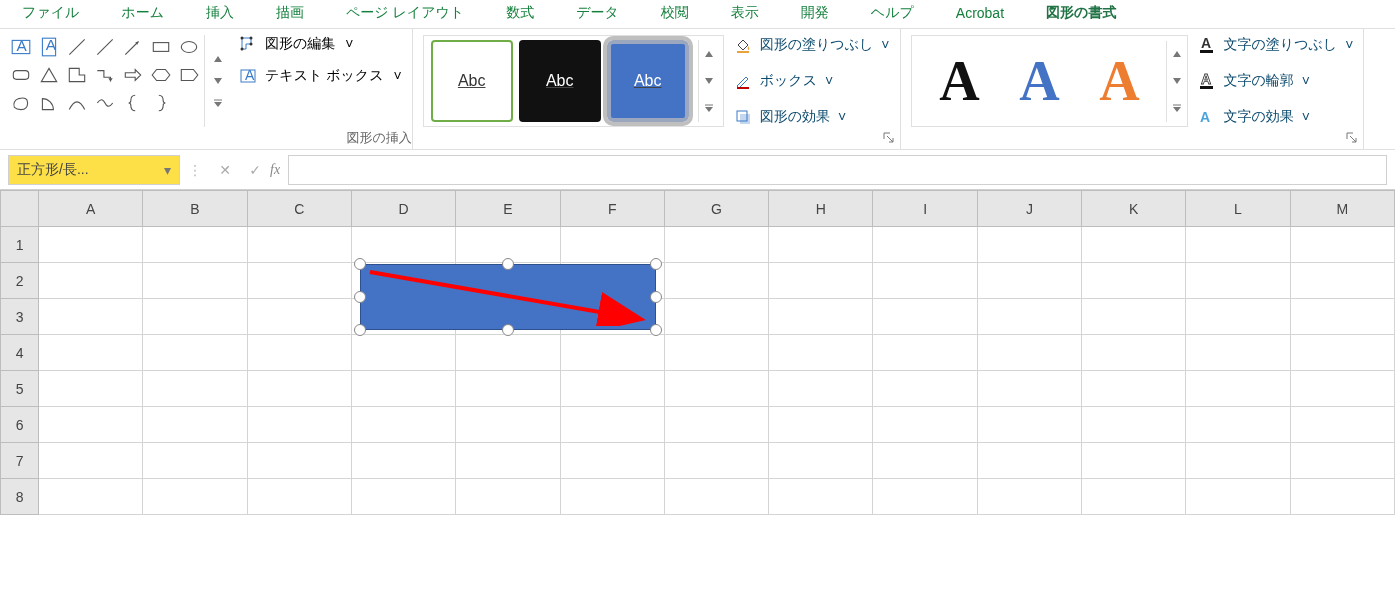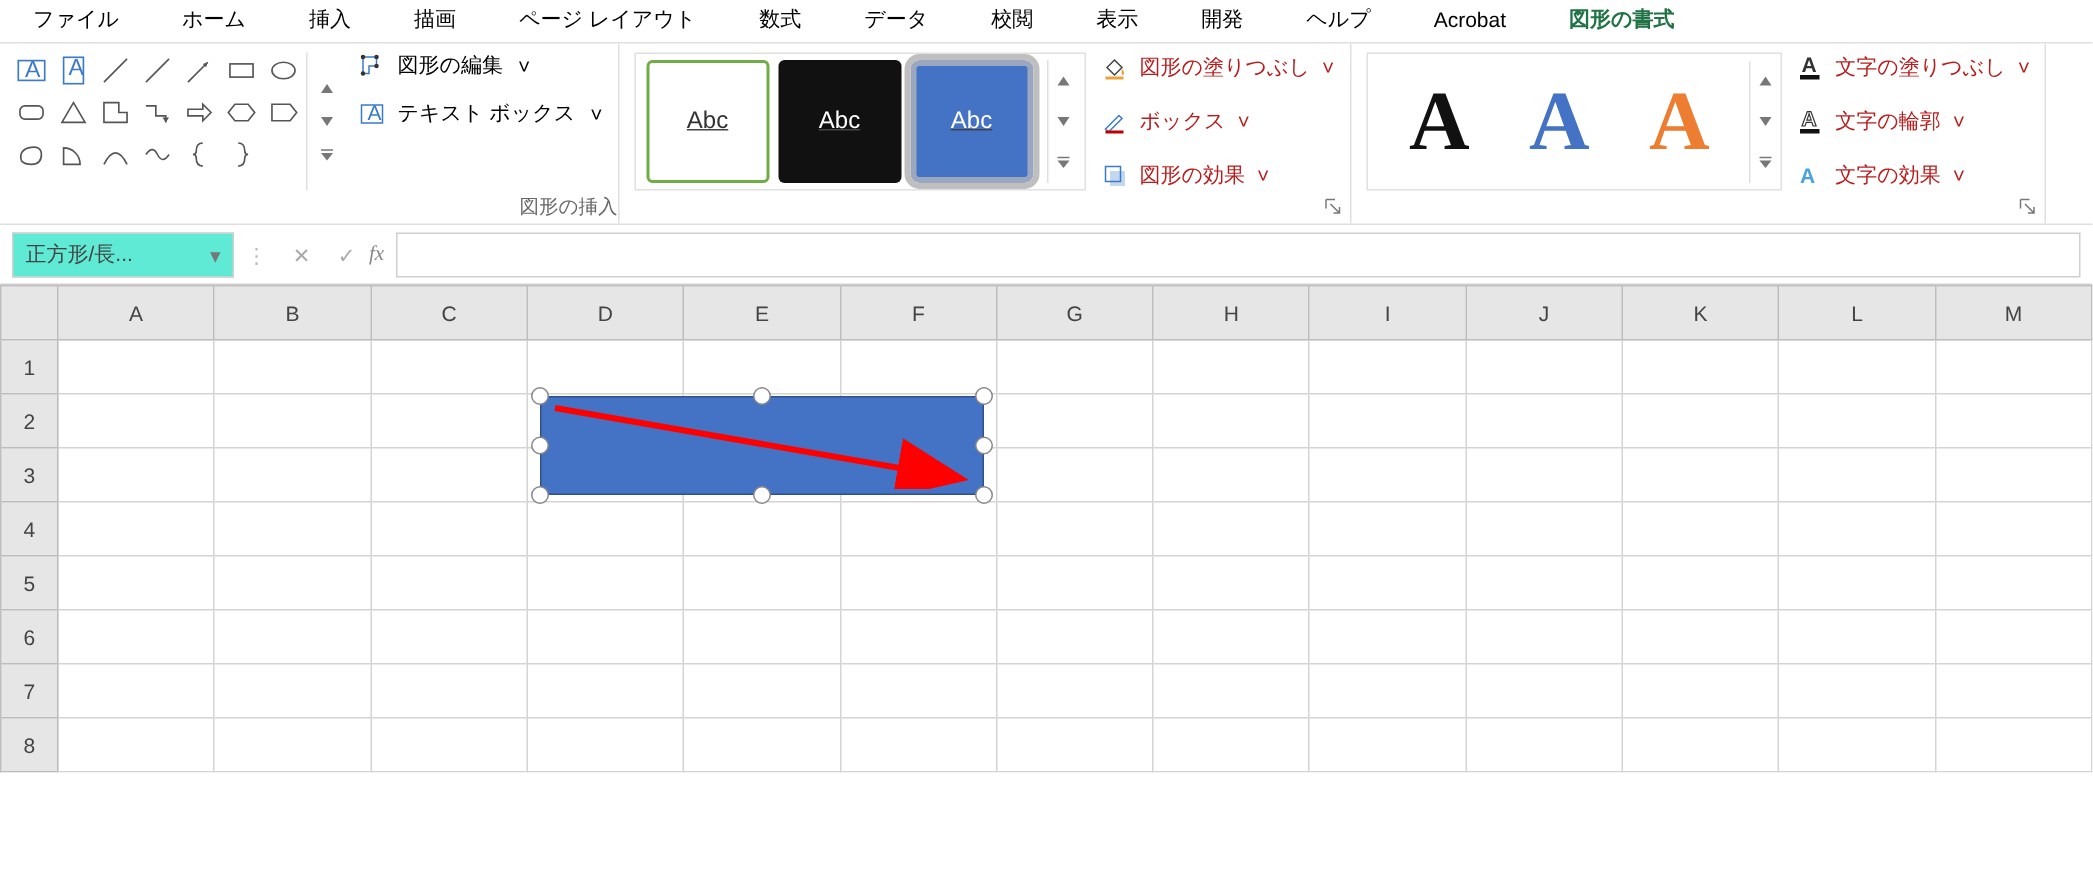--- a/index.html
+++ b/index.html
@@ -9,21 +9,21 @@
     --sep:#e0e0e0;
     --accent-green:#217346;
     --cell-border:#d4d4d4;
     --header-grey:#e6e6e6;
     --header-border:#bdbdbd;
   }
   *{box-sizing:border-box;font-family:"Yu Gothic UI","Segoe UI",Meiryo,sans-serif;font-size:14px;}
   body{margin:0;background:#fff;width:1395px;position:relative;color:#444;}
   
   .tabs{display:flex;align-items:center;gap:42px;padding:4px 22px 6px 22px;background:#fff;}
-  .tab{color:#000000;cursor:default;}
+  .tab{color:#15803d;cursor:default;}
   .tab.active{color:var(--accent-green);font-weight:600;}
   
   .ribbon{display:flex;border-top:1px solid var(--sep);border-bottom:1px solid var(--sep);background:var(--ribbon-bg);}
   .group{position:relative;padding:6px 10px 22px 10px;border-right:1px solid var(--sep);}
   .group-label{position:absolute;bottom:2px;left:0;right:0;text-align:right;color:#666;font-size:13px;}
   .dialog-launcher{position:absolute;right:4px;bottom:4px;width:14px;height:14px;}
   .dialog-launcher svg{width:14px;height:14px;}
   
   .shape-gallery{display:flex;flex-direction:column;gap:4px;}
   .shape-row{display:flex;gap:6px;align-items:center;height:24px;}
@@ -35,33 +35,33 @@
   .side-btn .chev{margin-left:2px;}
   
   .style-gallery{display:flex;border:1px solid var(--sep);padding:4px;background:#fff;text-decoration:underline;}
   .style-swatch{width:82px;height:82px;margin:0 3px;border-radius:4px;display:flex;align-items:center;justify-content:center;font-size:16px;}
   .swatch1{border:2px solid #70ad47;color:#333;background:#fff;}
   .swatch2{background:#111;color:#fff;}
   .swatch3{background:#4472c4;color:#fff;border:4px solid #9aa7bf;border-radius:6px;outline:4px solid #bfbfbf;}
   .style-step{display:flex;flex-direction:column;border-left:1px solid var(--sep);margin-left:6px;}
   .style-step div{width:20px;height:27px;display:flex;align-items:center;justify-content:center;}
   .style-col{display:flex;flex-direction:column;gap:18px;margin-left:10px;justify-content:center;}
-  .style-btn{display:flex;align-items:center;gap:8px;color:#b91c1c;}
+  .style-btn{display:flex;align-items:center;gap:8px;color:#0c4a6e;}
   
   .wa-gallery{display:flex;align-items:center;border:1px solid var(--sep);padding:4px 0 4px 8px;}
   .wa-swatch{width:80px;text-align:center;font-family:"Times New Roman",serif;font-size:56px;font-weight:700;line-height:1;}
   .wa1{color:#111;}
   .wa2{color:#4472c4;}
   .wa3{color:#ed7d31;}
   .wa-step{display:flex;flex-direction:column;border-left:1px solid var(--sep);margin-left:6px;}
   .wa-step div{width:20px;height:27px;display:flex;align-items:center;justify-content:center;}
   .wa-col{display:flex;flex-direction:column;gap:18px;margin-left:10px;justify-content:center;}
   
   .fbar{display:flex;align-items:center;border-bottom:1px solid var(--border);height:40px;}
-  .namebox{width:148px;height:30px;margin:5px 0 5px 8px;border:1px solid var(--border);display:flex;align-items:center;padding:0 8px;color:#444;background:#5eead4;}
+  .namebox{width:172px;height:30px;margin:5px 0 5px 8px;border:1px solid var(--border);display:flex;align-items:center;padding:0 8px;color:#444;background:#fde047;}
   .namebox .drop{margin-left:auto;color:#777;}
   .spacer{width:30px;display:flex;align-items:center;justify-content:center;color:#bbb;}
   .fx-btn{width:30px;text-align:center;color:#aaa;}
   .fx-lbl{font-style:italic;font-family:"Times New Roman",serif;color:#888;margin-right:8px;}
   .formula-input{flex:1;height:30px;border:1px solid var(--border);margin-right:8px;background:#fff;}
   
   .grid{position:relative;}
   table{border-collapse:collapse;table-layout:fixed;width:1395px;background:#fff;}
   th,td{border:1px solid var(--cell-border);height:36px;padding:0;font-weight:400;color:#444;text-align:center;}
   th{background:var(--header-grey);border-color:var(--header-border);}

